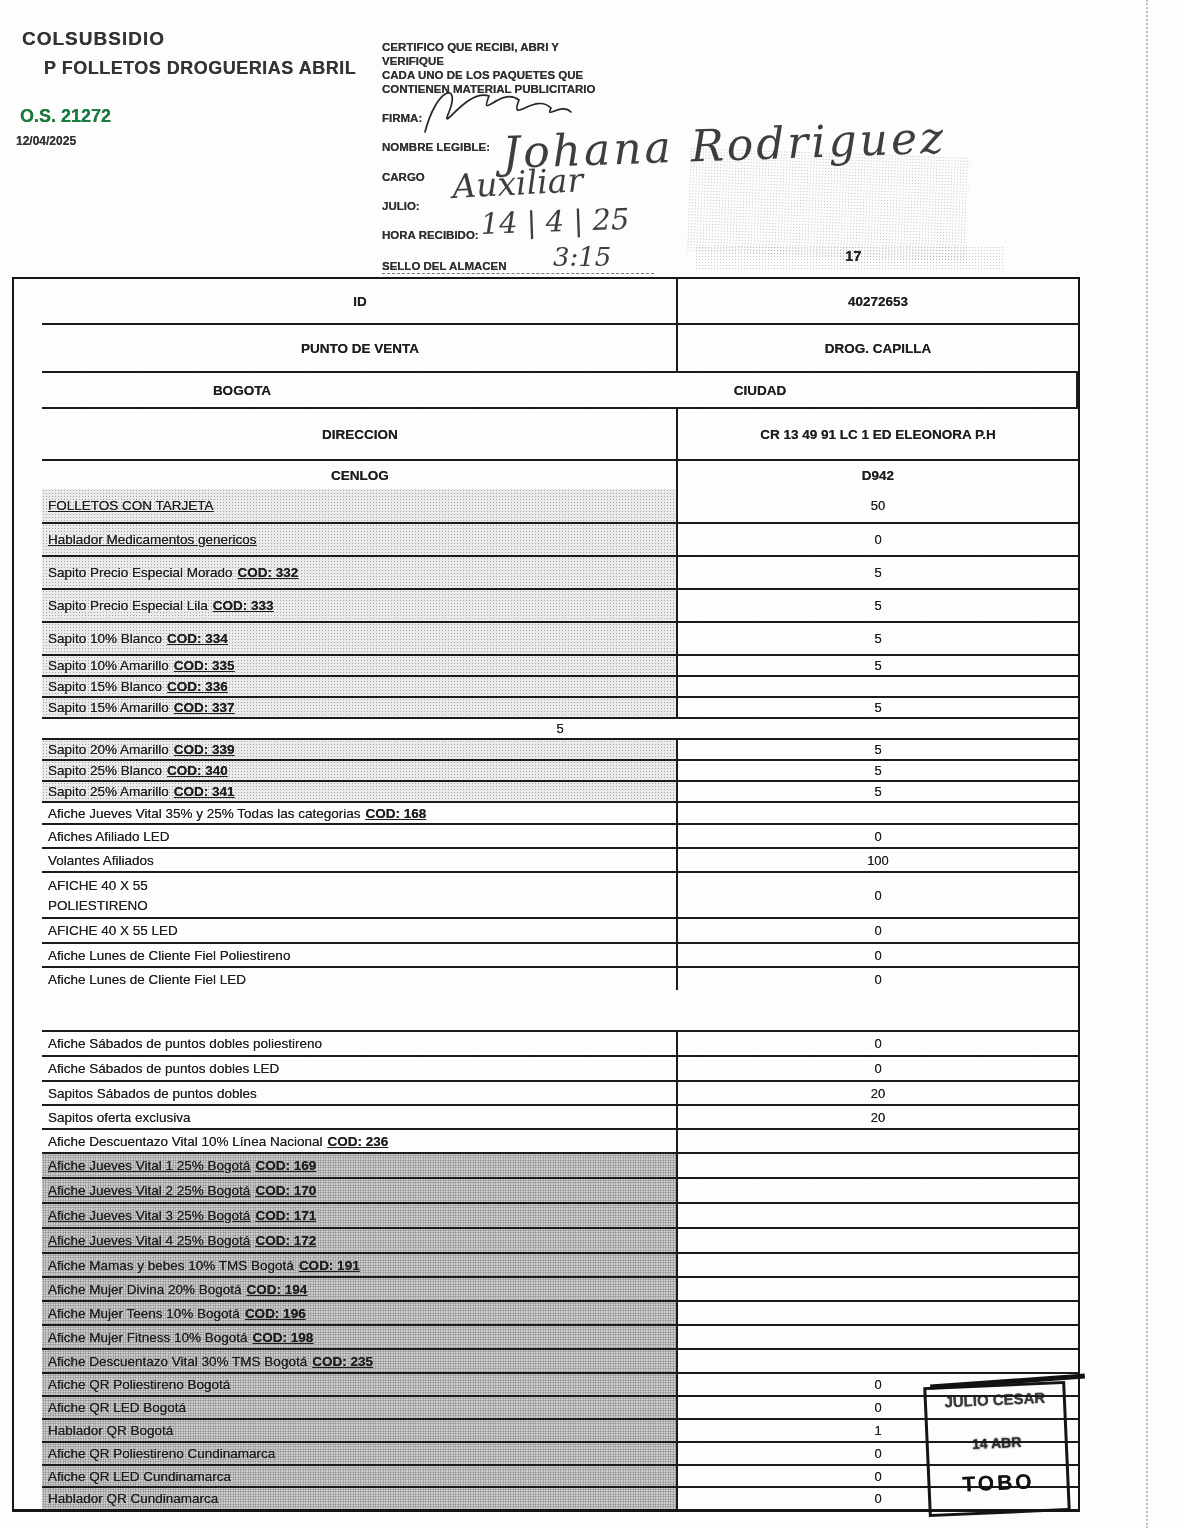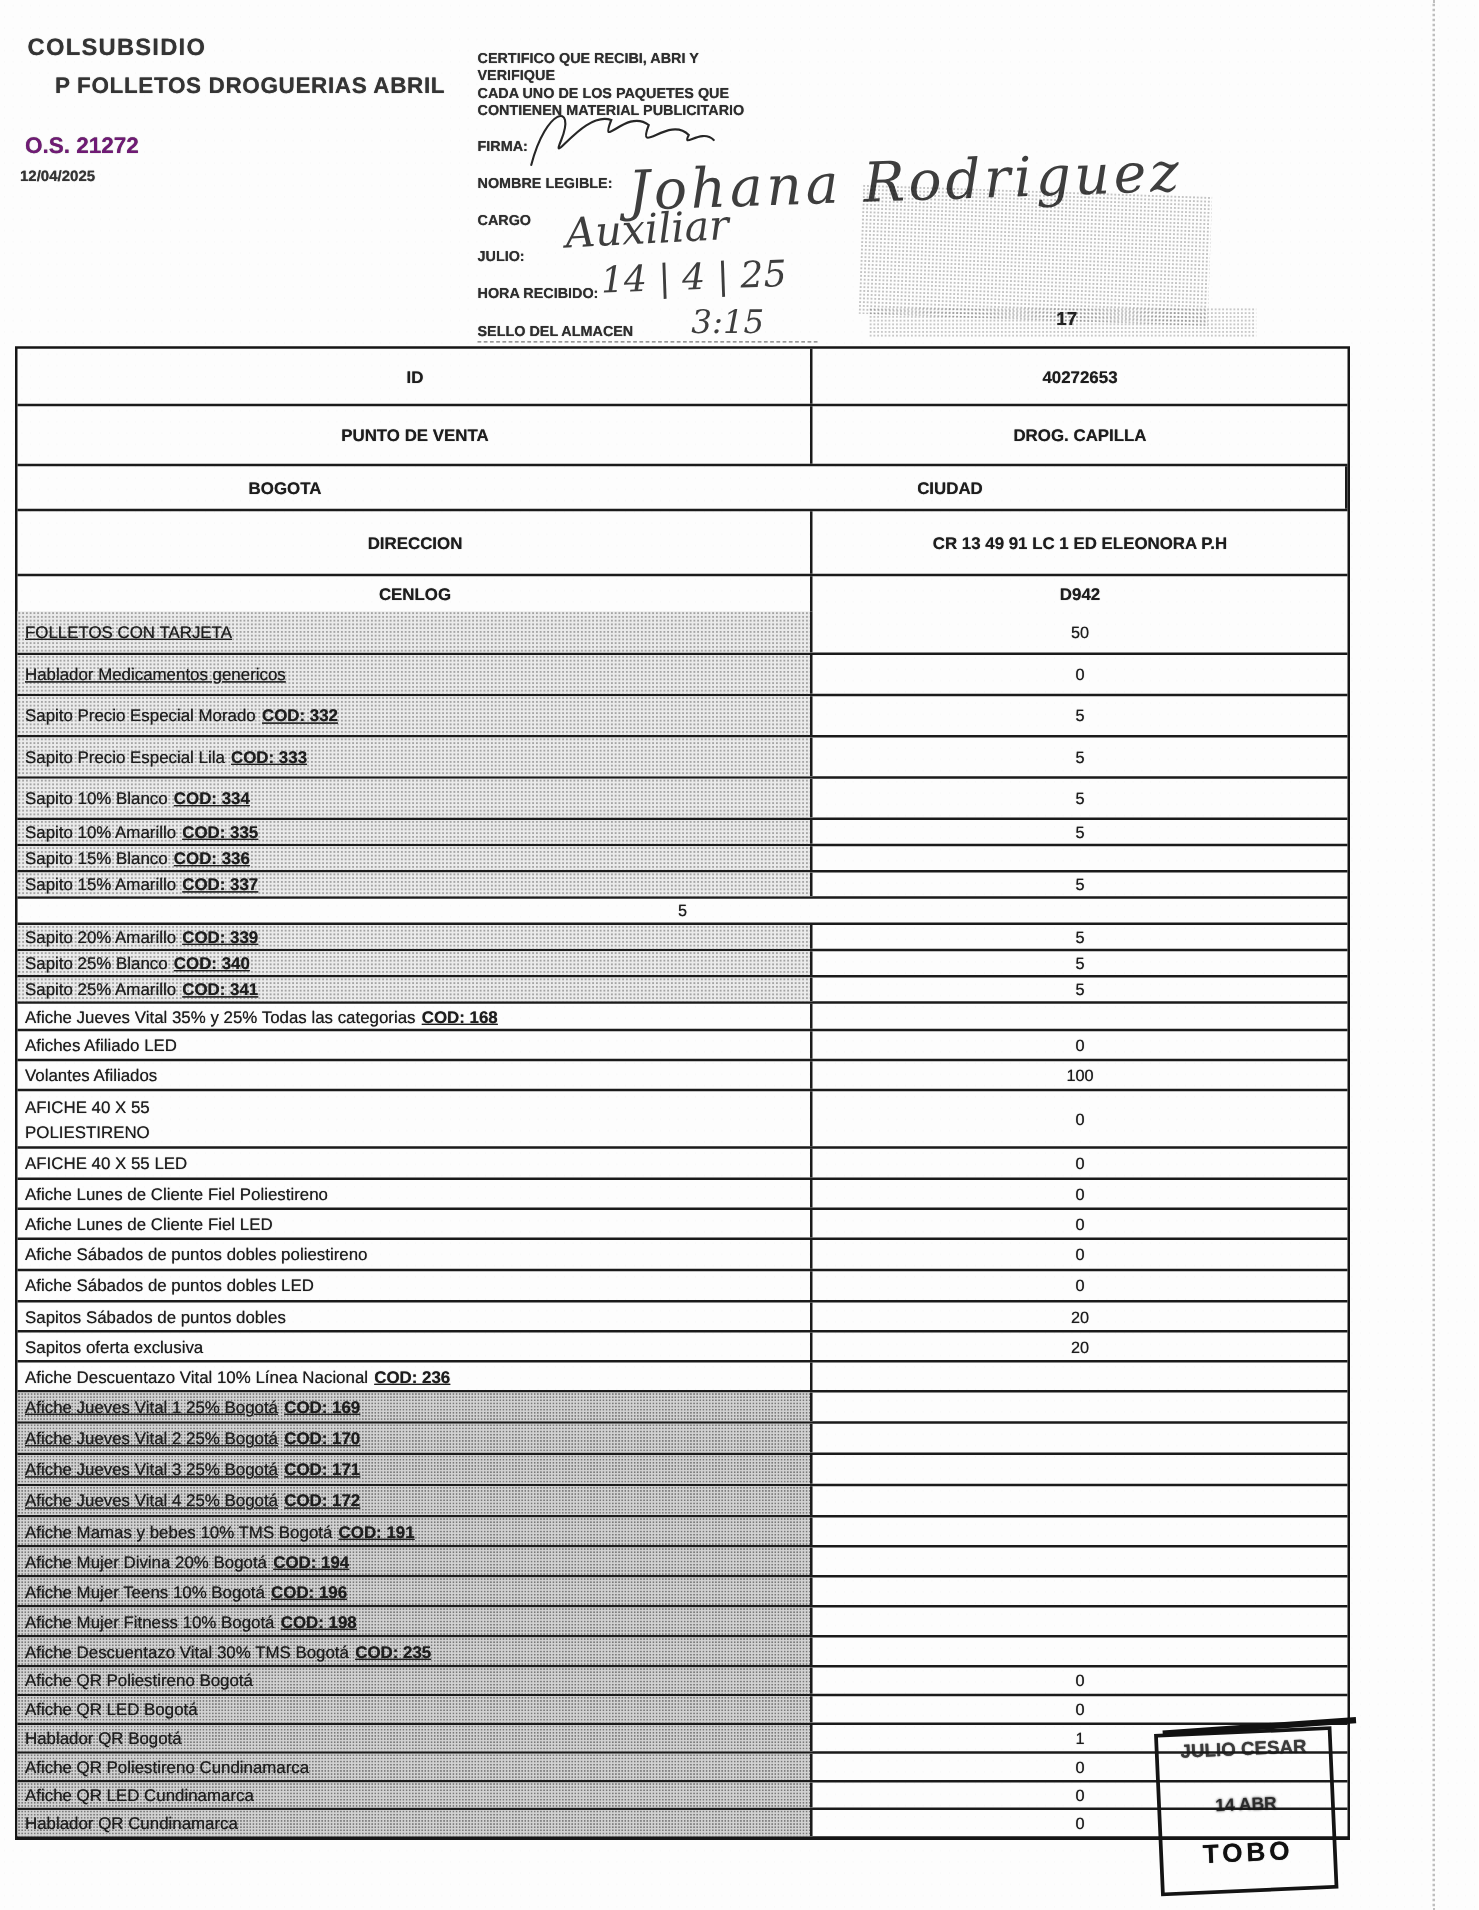--- a/index.html
+++ b/index.html
@@ -7,36 +7,36 @@
         font-family:"Liberation Sans",sans-serif;color:#1d1d1d;}
   
   #page::after{content:"";position:absolute;inset:0;pointer-events:none;
         background-image:radial-gradient(rgba(0,0,0,.35) .5px,transparent .8px);
         background-size:7px 9px;opacity:.05;}
   .abs{position:absolute;}
   .scan{text-shadow:0 0 .6px rgba(20,20,20,.75);}
   
   .brand1{left:22px;top:28px;font-size:19px;font-weight:bold;letter-spacing:1px;color:#343434;}
   .brand2{left:44px;top:58px;font-size:18px;font-weight:bold;letter-spacing:.5px;color:#343434;}
-  .osnum{left:20px;top:106px;font-size:18px;font-weight:bold;color:#701a75;}
+  .osnum{left:20px;top:106px;font-size:18px;font-weight:bold;color:#15803d;}
   .osdate{left:16px;top:134px;font-size:12px;font-weight:bold;color:#343434;}
   .cert{left:382px;top:40px;font-size:11.5px;font-weight:bold;line-height:14px;color:#2e2e2e;width:260px;}
   .flabel{font-size:11.5px;font-weight:bold;color:#2e2e2e;}
   .sello-line{left:382px;top:273px;width:272px;border-top:1px dashed #555;opacity:.8;}
   
   #hand{left:395px;top:72px;width:720px;height:215px;}
   .hw-text{font-family:"DejaVu Serif",serif;font-style:italic;fill:#232323;fill-opacity:.88;}
   
   .speckle{background-image:radial-gradient(rgba(0,0,0,.55) .7px,transparent 1px);background-size:3px 3px;}
   .smudge1{left:688px;top:152px;width:280px;height:104px;opacity:.42;transform:rotate(2deg);}
   .smudge2{left:695px;top:246px;width:310px;height:24px;opacity:.38;}
   .seqnum{left:845px;top:247px;font-size:15px;font-weight:bold;color:#222;}
   .scanline-right{left:1146px;top:0;height:1528px;border-left:2px dotted #8d8d8d;opacity:.55;}
   
-  #tbl{left:12px;top:277px;width:1068px;border:2px solid #161616;border-bottom-width:3px;box-sizing:border-box;}
+  #tbl{left:12px;top:277px;width:1068px;border:2px solid #161616;border-bottom-width:3px;box-sizing:border-box;padding-left:28px;}
   .trow{display:flex;box-sizing:border-box;border-top:2px solid #1b1b1b;}
   .trow:first-child{border-top:none;}
   .trow.thick-top{border-top-width:3px;}
   .cell{box-sizing:border-box;display:flex;align-items:center;overflow:hidden;}
   .c-label{width:636px;border-right:2px solid #1b1b1b;padding:1px 4px 0 6px;font-size:13.5px;white-space:pre-line;line-height:1.45;}
   .c-value{flex:1;justify-content:center;font-size:13px;text-align:center;}
   .inforow .c-label,.inforow .c-value{justify-content:center;font-weight:bold;font-size:13.5px;text-align:center;}
   .shade-light .c-label{background-color:#ebebeb;background-image:radial-gradient(rgba(0,0,0,.30) .6px,transparent .9px);background-size:3px 3px;}
   .shade-dark .c-label{background-color:#d3d3d3;background-image:radial-gradient(rgba(0,0,0,.42) .7px,transparent 1px);background-size:2.5px 2.5px;}
   .u-full{text-decoration:underline;}
@@ -233,21 +233,21 @@
       </div>
       <div class="cell c-value scan">0</div>
     </div>
         <div class="trow itemrow" style="height: 24px;">
       <div class="cell c-label">
         <span class="lab scan">Afiche Lunes de Cliente Fiel LED</span>
         
       </div>
       <div class="cell c-value scan">0</div>
     </div>
-        <div class="trow itemrow" style="height: 25px;">
+        <div class="trow itemrow" style="height: 25px; margin-top: 40px;">
       <div class="cell c-label">
         <span class="lab scan">Afiche Sábados de puntos dobles poliestireno</span>
         
       </div>
       <div class="cell c-value scan">0</div>
     </div>
         <div class="trow itemrow" style="height: 25px;">
       <div class="cell c-label">
         <span class="lab scan">Afiche Sábados de puntos dobles LED</span>
         

